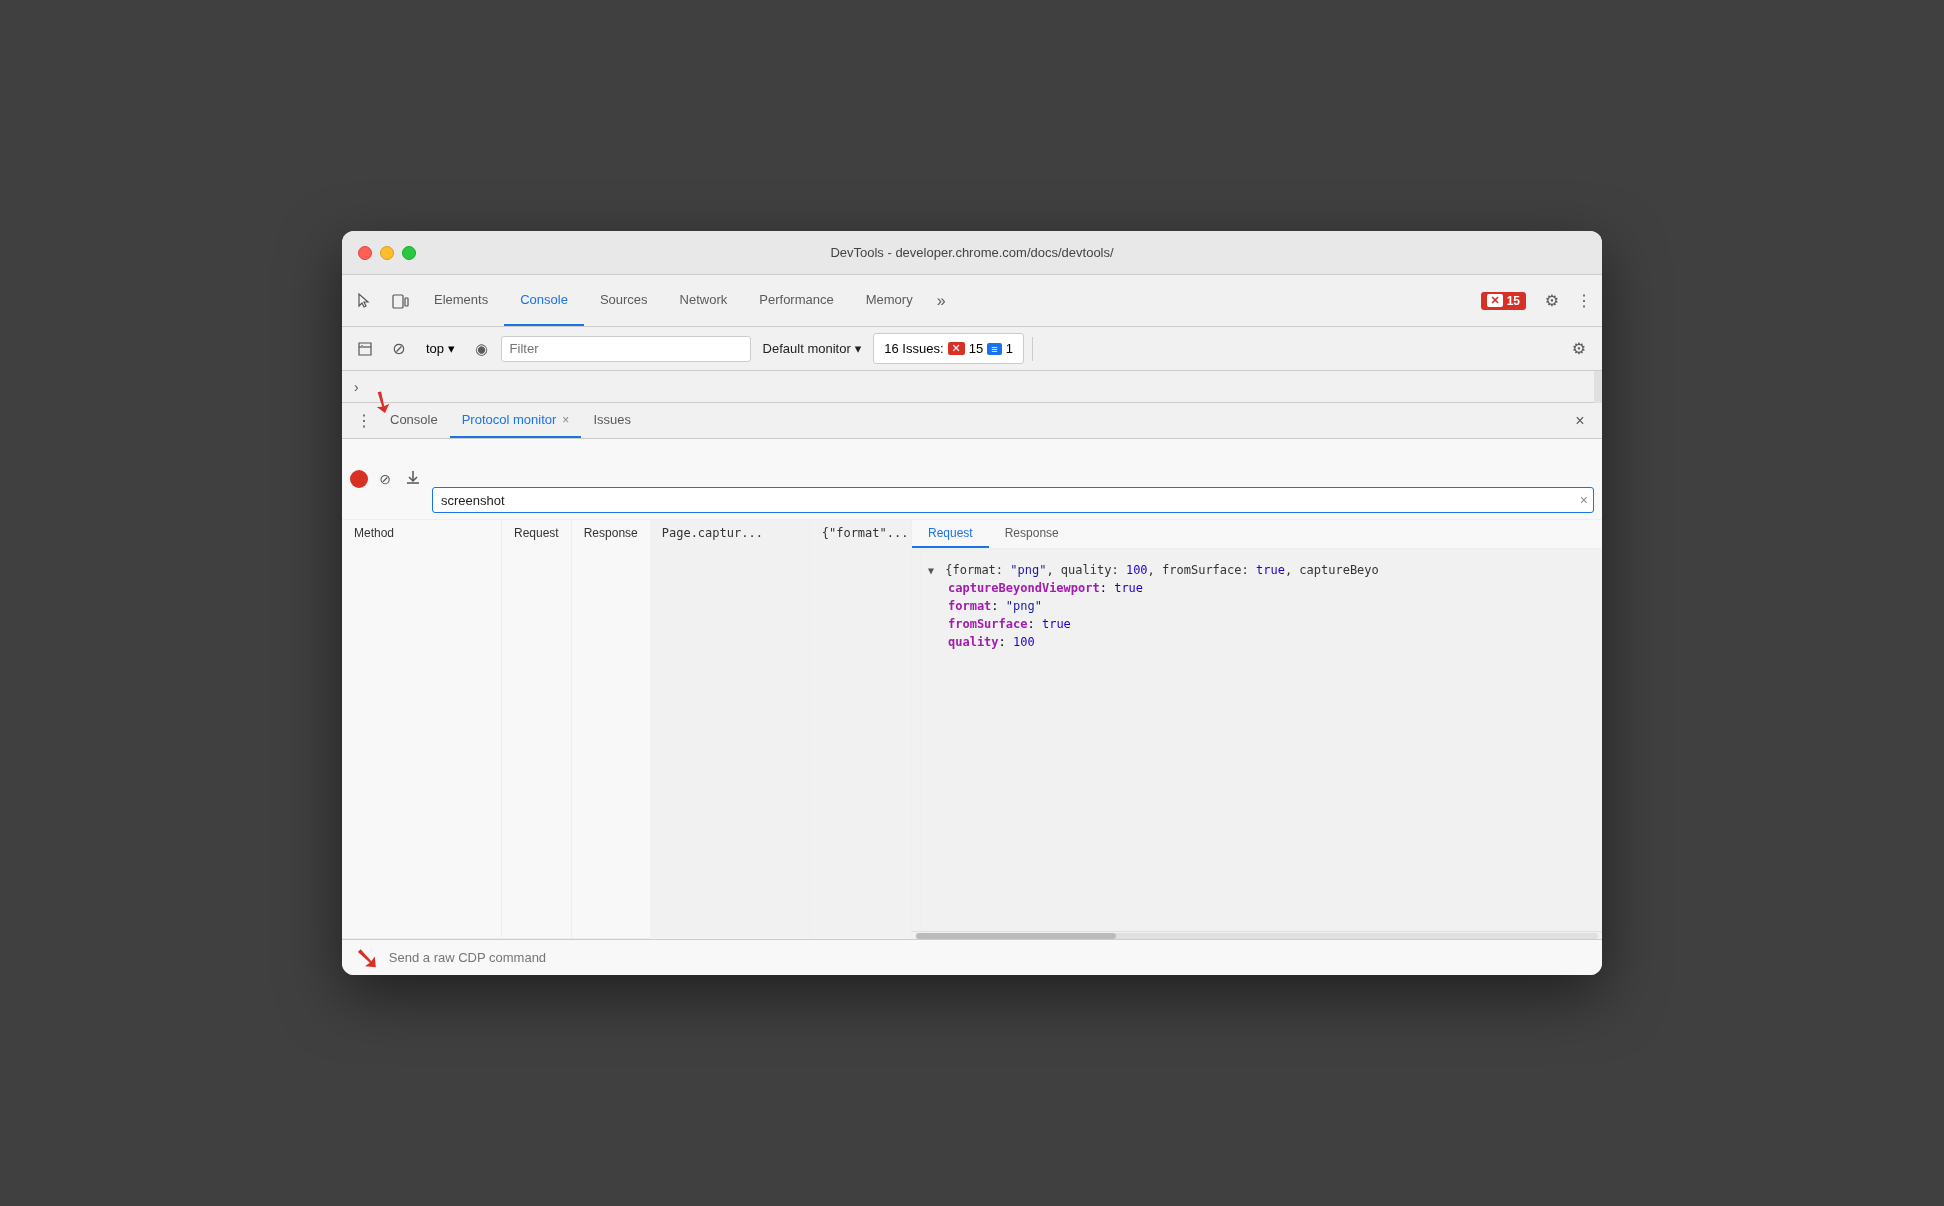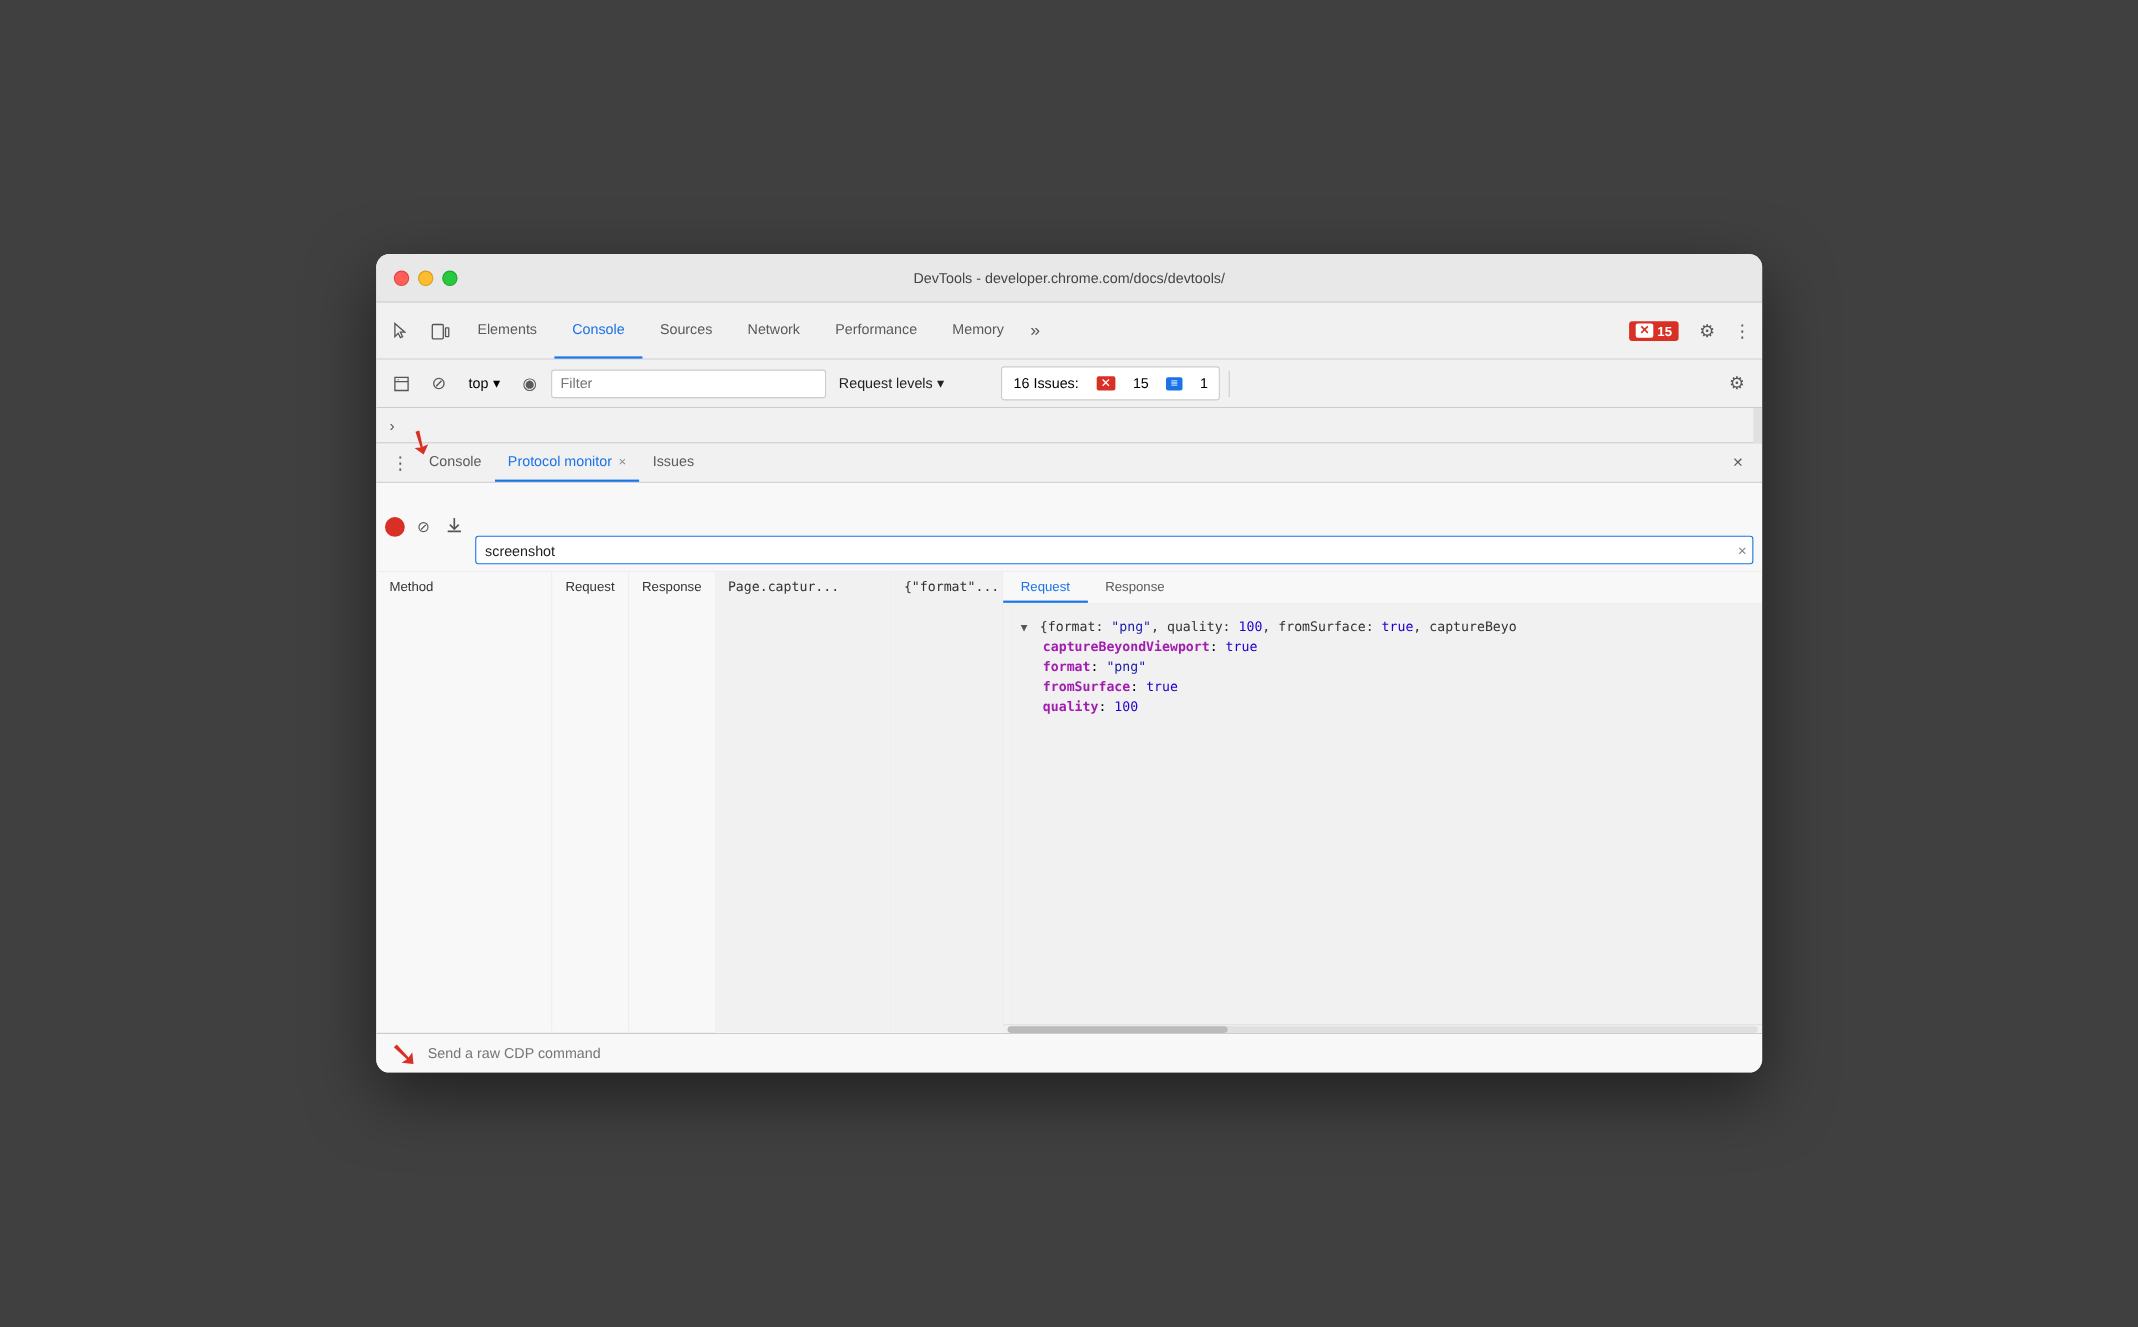--- a/index.html
+++ b/index.html
@@ -180,28 +180,27 @@
       gap: 4px;
       padding: 4px 8px;
       border-radius: 4px;
       cursor: pointer;
       font-size: 13px;
       color: #222;
     }
     .issues-badge {
       display: flex;
       align-items: center;
-      gap: 16px;
+      gap: 4px;
       padding: 7px 10px;
       border: 1px solid #ccc;
       border-radius: 3px;
       font-size: 13px;
       background: white;
       cursor: pointer;
-      margin-left: 40px;
     }
     .toolbar-divider {
       width: 1px;
       height: 24px;
       background: #ccc;
       margin: 0 4px;
     }
     .toolbar-gear {
       margin-left: auto;
       width: 30px;
@@ -520,21 +519,21 @@
       </svg>
     </div>
     <div class="toolbar-btn" style="font-size:16px;">⊘</div>
     <div class="top-selector">
       <span>top</span>
       <span>▾</span>
     </div>
     <div class="toolbar-btn" style="font-size:15px;">◉</div>
     <input class="filter-input" type="text" value="" placeholder="Filter" style="">
     <div class="default-levels-btn">
-      <span>Request levels</span>
+      <span>Default monitor</span>
       <span>▾</span>
     </div>
     <div class="issues-badge">
       <span>16 Issues:</span>
       <span style="background:#d93025;color:white;border-radius:2px;padding:0 4px;font-size:11px;">✕</span>
       <span>15</span>
       <span style="background:#1a73e8;color:white;border-radius:2px;padding:0 4px;font-size:11px;">≡</span>
       <span>1</span>
     </div>
     <div class="toolbar-divider"></div>

